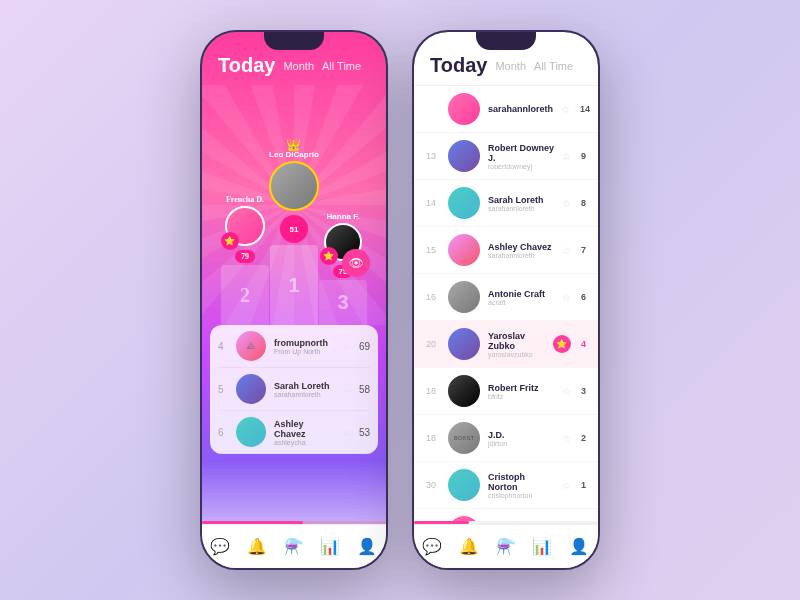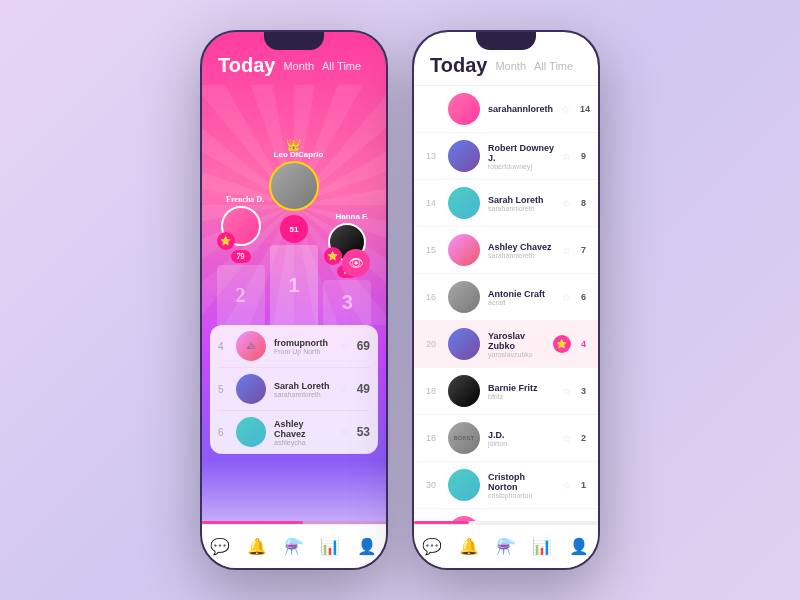--- a/index.html
+++ b/index.html
@@ -72,21 +72,21 @@
     }
 
     .avatar-circle {
       border-radius: 50%; overflow: hidden;
       border: 2px solid white;
       background: #ccc;
       display: flex; align-items: center; justify-content: center;
       font-size: 8px; color: white; font-weight: bold;
     }
 
-    .figure-name { color: white; font-size: 8px; font-weight: 600; text-align: center; margin-bottom: 2px; margin-left: 9px; }
+    .figure-name { color: white; font-size: 8px; font-weight: 600; text-align: center; margin-bottom: 2px; }
     .star-badge {
       background: #ff1a8c; color: white; border-radius: 50%;
       width: 18px; height: 18px; display: flex; align-items: center; justify-content: center;
       font-size: 9px;
     }
 
     .podium-block {
       display: flex; flex-direction: column; align-items: center;
     }
     .podium-pillar {
@@ -107,21 +107,21 @@
     .rank-num { font-size: 10px; color: #aaa; width: 10px; }
     .avatar-sm {
       width: 30px; height: 30px; border-radius: 50%; background: #ddd;
       overflow: hidden; flex-shrink: 0; display:flex;align-items:center;justify-content:center;
       font-size: 7px; color: #666;
     }
     .user-info { flex: 1; }
     .user-name-left { font-size: 9px; font-weight: 600; color: #333; }
     .user-handle-left { font-size: 7px; color: #aaa; }
     .star-icon { font-size: 10px; color: #ddd; }
-    .score-val { font-size: 12px; font-weight: 700; color: #555; }
+    .score-val { font-size: 10px; font-weight: 400; color: #555; }
 
     
     .bottom-nav {
       position: absolute; bottom: 0; left: 0; right: 0;
       height: 44px; background: white; display: flex; align-items: center; justify-content: space-around;
       border-top: 1px solid #f0f0f0;
     }
     .nav-icon { font-size: 16px; color: #ccc; cursor: pointer; }
     .nav-icon.active { color: #ff3ca0; }
 
@@ -251,21 +251,21 @@
         <span class="score-val">69</span>
       </div>
       <div class="list-row-left">
         <span class="rank-num">5</span>
         <div class="avatar-sm av-blue"></div>
         <div class="user-info">
           <div class="user-name-left">Sarah Loreth</div>
           <div class="user-handle-left">sarahannloreth</div>
         </div>
         <span class="star-icon">☆</span>
-        <span class="score-val">49</span>
+        <span class="score-val">58</span>
       </div>
       <div class="list-row-left">
         <span class="rank-num">6</span>
         <div class="avatar-sm av-teal"></div>
         <div class="user-info">
           <div class="user-name-left">Ashley Chavez</div>
           <div class="user-handle-left">ashleycha</div>
         </div>
         <span class="star-icon">☆</span>
         <span class="score-val">53</span>
@@ -360,21 +360,21 @@
           <div class="user-handle-r">yaroslavzubko</div>
         </div>
         <span class="star-r pink">⭐</span>
         <span class="score-r" style="color:#ff3ca0;font-weight:700;">4</span>
       </div>
 
       <div class="list-row-right">
         <span class="rank-r">18</span>
         <div class="avatar-r av-dark"></div>
         <div class="user-info-r">
-          <div class="user-name-r">Barnie Fritz</div>
+          <div class="user-name-r">Robert Fritz</div>
           <div class="user-handle-r">bfritz</div>
         </div>
         <span class="star-r">☆</span>
         <span class="score-r">3</span>
       </div>
 
       <div class="list-row-right">
         <span class="rank-r">18</span>
         <div class="avatar-r av-gray" style="font-size:6px;text-align:center;padding:4px;color:#555;">BOKST</div>
         <div class="user-info-r">

